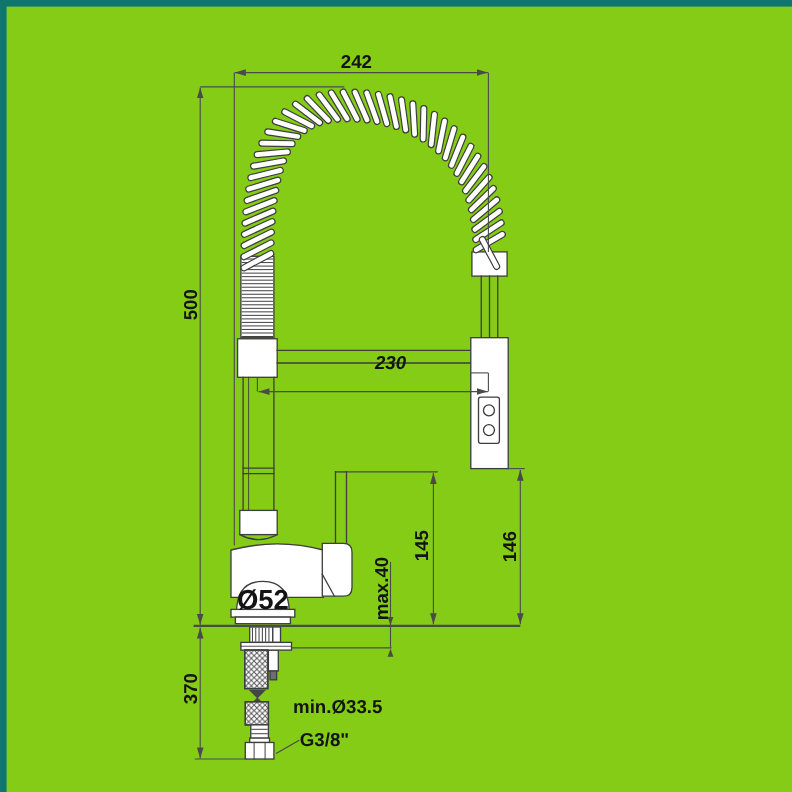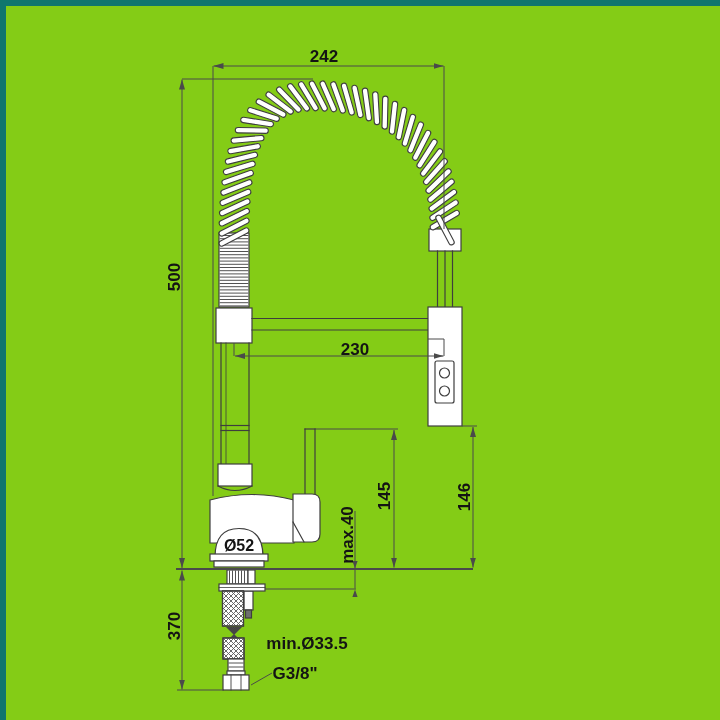--- a/index.html
+++ b/index.html
@@ -7,21 +7,21 @@
     position:relative;width:718px;height:718px;background:#84cc16;
     border:6px solid #0f766e;overflow:hidden;
     font-family:"Liberation Sans", sans-serif;
   }
   #art{position:absolute;left:0;top:0;}
   .dim{
     position:absolute;color:#141414;font-size:17px;font-weight:bold;
     white-space:nowrap;transform:translate(-50%,-50%);line-height:1;
   }
   .dim.v{transform:translate(-50%,-50%) rotate(-90deg);}
-  .dim.big{font-size:16px;}
+  .dim.big{font-size:25px;}
 </style>
 </head>
 <body>
 
 <div id="stage">
 
   <svg id="art" width="718" height="718" viewBox="0 0 718 718">
     <defs>
       <marker id="arr" viewBox="0 0 10 6" markerWidth="10" markerHeight="6" refX="10" refY="3" orient="auto" markerUnits="userSpaceOnUse">
         <path d="M0,0 L10,3 L0,6 Z" fill="#4a4a4a"></path>
@@ -221,21 +221,21 @@
 
       <line x1="176" y1="564.5" x2="176" y2="683.5" marker-start="url(#arrS)" marker-end="url(#arr)"></line>
       <line x1="171" y1="684" x2="218" y2="684"></line>
 
       <line x1="245" y1="679" x2="266" y2="667"></line>
     </g>
   </svg>
 
   <span class="dim" style="left:318px;top:50px;">242</span>
   <span class="dim v" style="left:168px;top:271px;">500</span>
-  <span class="dim" style="left:349px;top:343px;">230</span>
+  <span class="dim" style="left:349px;top:324px;font-style:italic;">230</span>
   <span class="dim v" style="left:378px;top:490px;">145</span>
   <span class="dim v" style="left:458px;top:491px;">146</span>
   <span class="dim v" style="left:341px;top:529px;">max.40</span>
   <span class="dim big" style="left:233px;top:540px;">Ø52</span>
   <span class="dim" style="left:301px;top:604px;margin-top:33px;">min.Ø33.5</span>
   <span class="dim v" style="left:168px;top:620px;">370</span>
   <span class="dim" style="left:289px;top:667px;">G3/8"</span>
 </div>
 
 </body></html>

